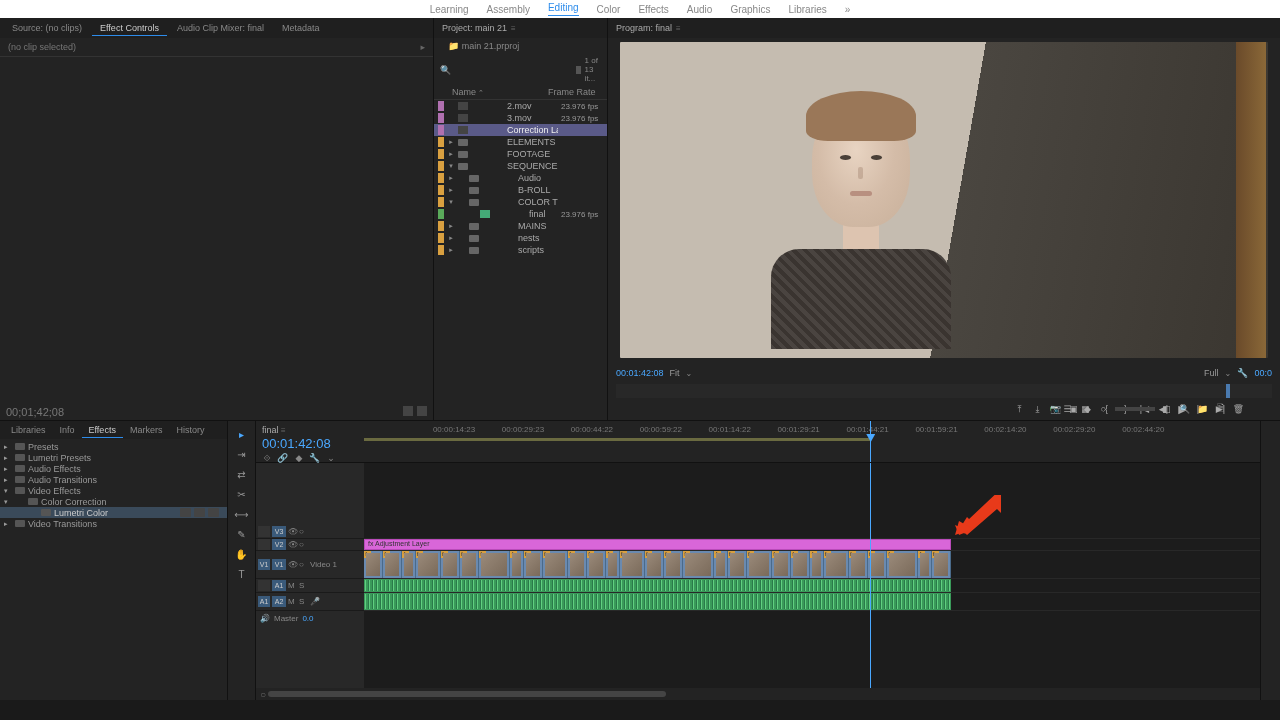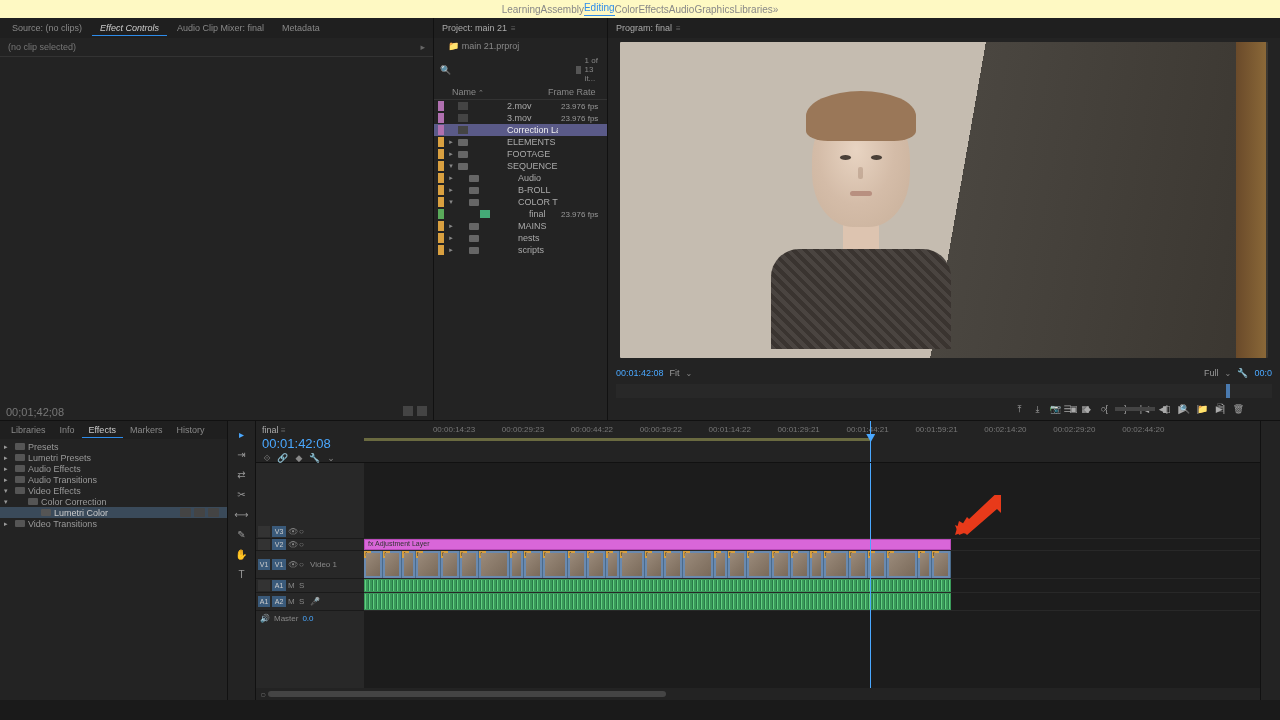--- a/index.html
+++ b/index.html
@@ -1,26 +1,26 @@
 <!DOCTYPE html>
 <html><head>
 <meta charset="utf-8">
 <style>
 * { margin: 0; padding: 0; box-sizing: border-box; font-family: 'Segoe UI', Arial, sans-serif; }
 body { background: #1a1a1a; color: #b8b8b8; font-size: 10px; width: 1280px; height: 720px; overflow: hidden; position: relative; }
-.workspace-bar { height: 18px; display: flex; justify-content: center; align-items: center; background: #fef9c3; }
+.workspace-bar { height: 18px; display: flex; justify-content: center; gap: 18px; align-items: center; background: #ffffff; }
 .workspace-bar span { font-size: 10px; color: #888; cursor: pointer; }
 .workspace-bar span.active { color: #2d8ceb; border-bottom: 1px solid #2d8ceb; padding-bottom: 2px; }
 .workspace-bar .chevrons { color: #888; }
 
 .main-area { display: flex; height: 402px; }
 .left-panel { width: 434px; background: #232323; border-right: 1px solid #111; display: flex; flex-direction: column; }
 .tab-row { height: 20px; display: flex; align-items: center; padding: 0 4px; background: #1f1f1f; gap: 2px; }
 .tab { padding: 2px 8px; font-size: 9px; color: #888; }
-.tab.active { color: #ccc; border-bottom: 1px solid #2d8ceb; font-style: italic; }
+.tab.active { color: #ccc; border-bottom: 1px solid #2d8ceb; }
 .noclip { padding: 4px 8px; font-size: 9px; color: #777; border-bottom: 1px solid #333; display: flex; justify-content: space-between; }
 .noclip .tri { color: #666; }
 .empty-area { flex: 1; background: #232323; }
 .tc-bottom { height: 16px; font-size: 11px; color: #777; padding: 2px 6px; display: flex; justify-content: space-between; }
 .tc-bottom .icons { display: flex; gap: 4px; }
 .small-icon { width: 10px; height: 10px; background: #444; }
 
 .center-panel { width: 174px; background: #232323; border-right: 1px solid #111; display: flex; flex-direction: column; }
 .panel-header { height: 20px; font-size: 9px; padding: 3px 8px; color: #aaa; background: #1f1f1f; display: flex; align-items: center; gap: 4px; }
 .panel-header .close { color: #666; font-size: 8px; }

